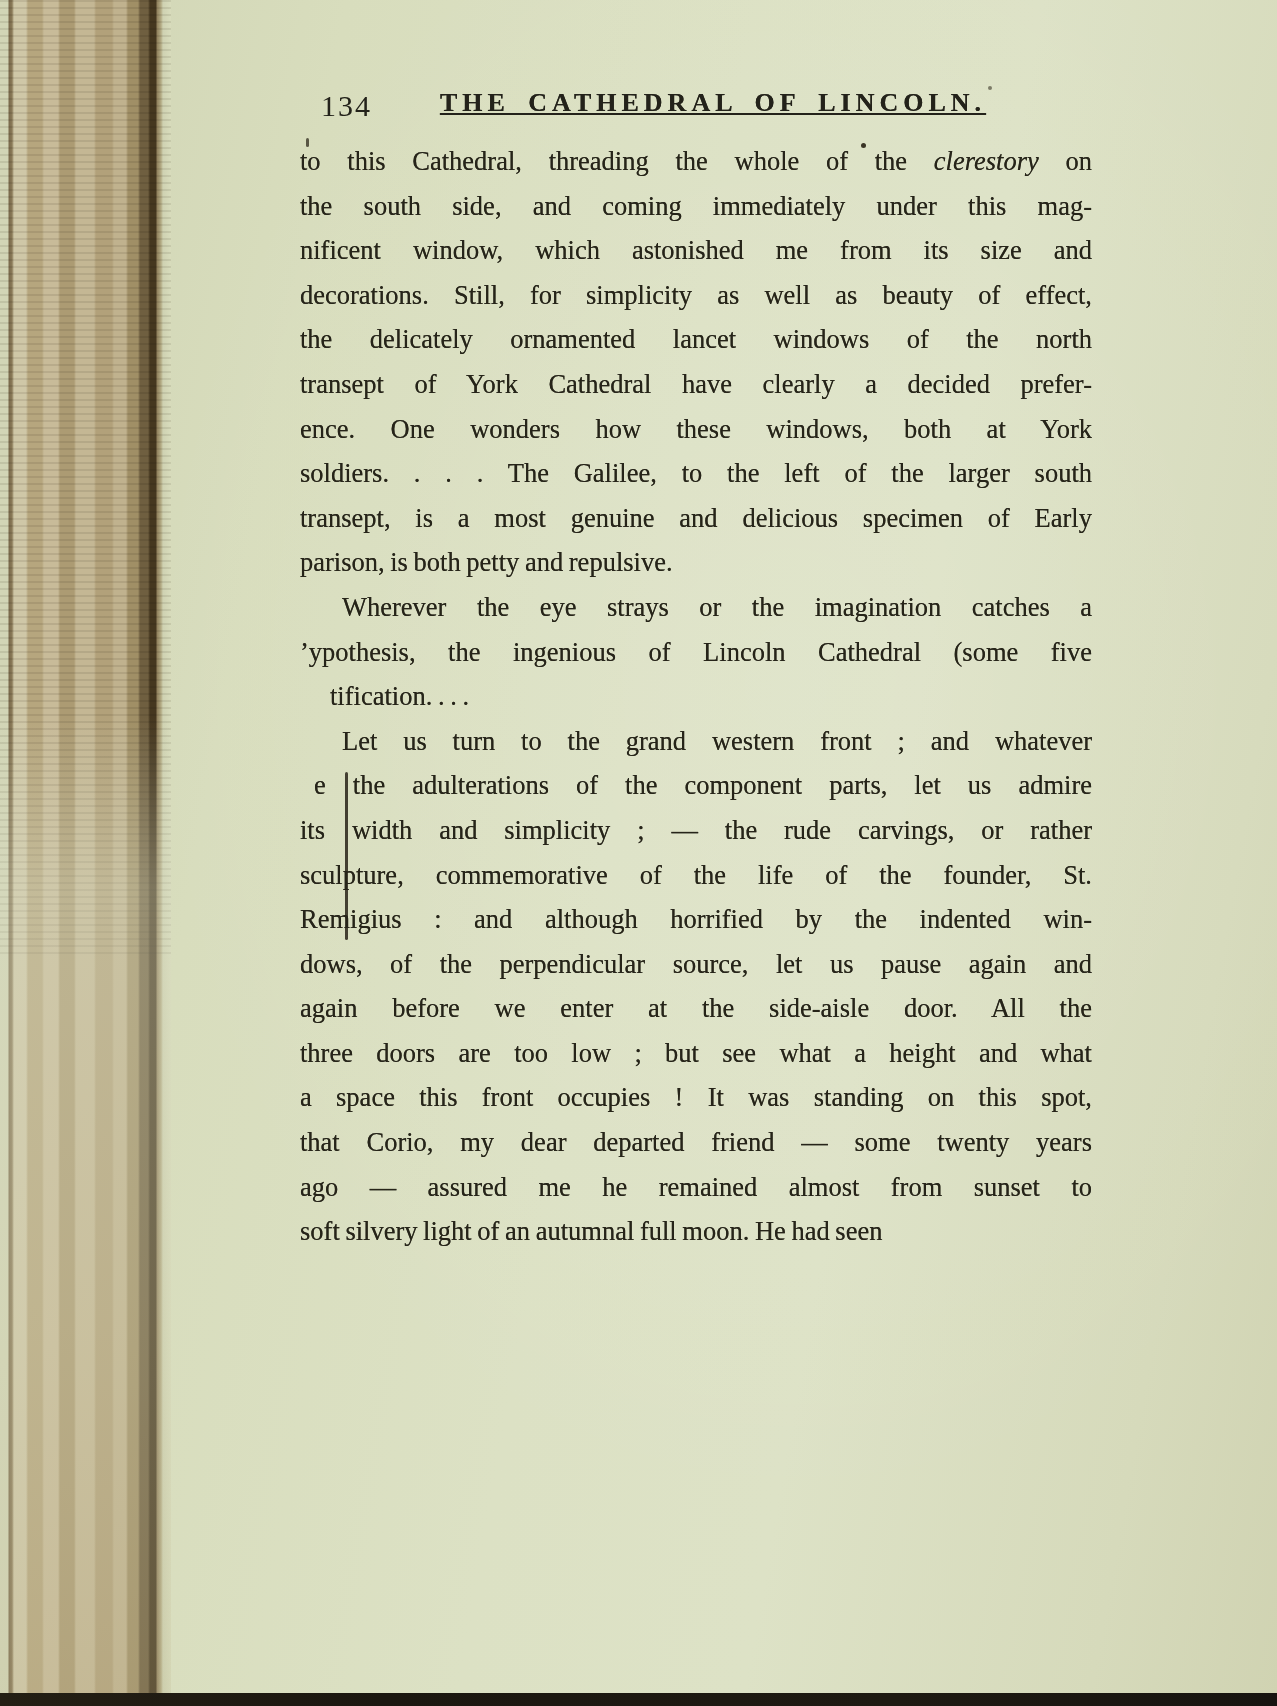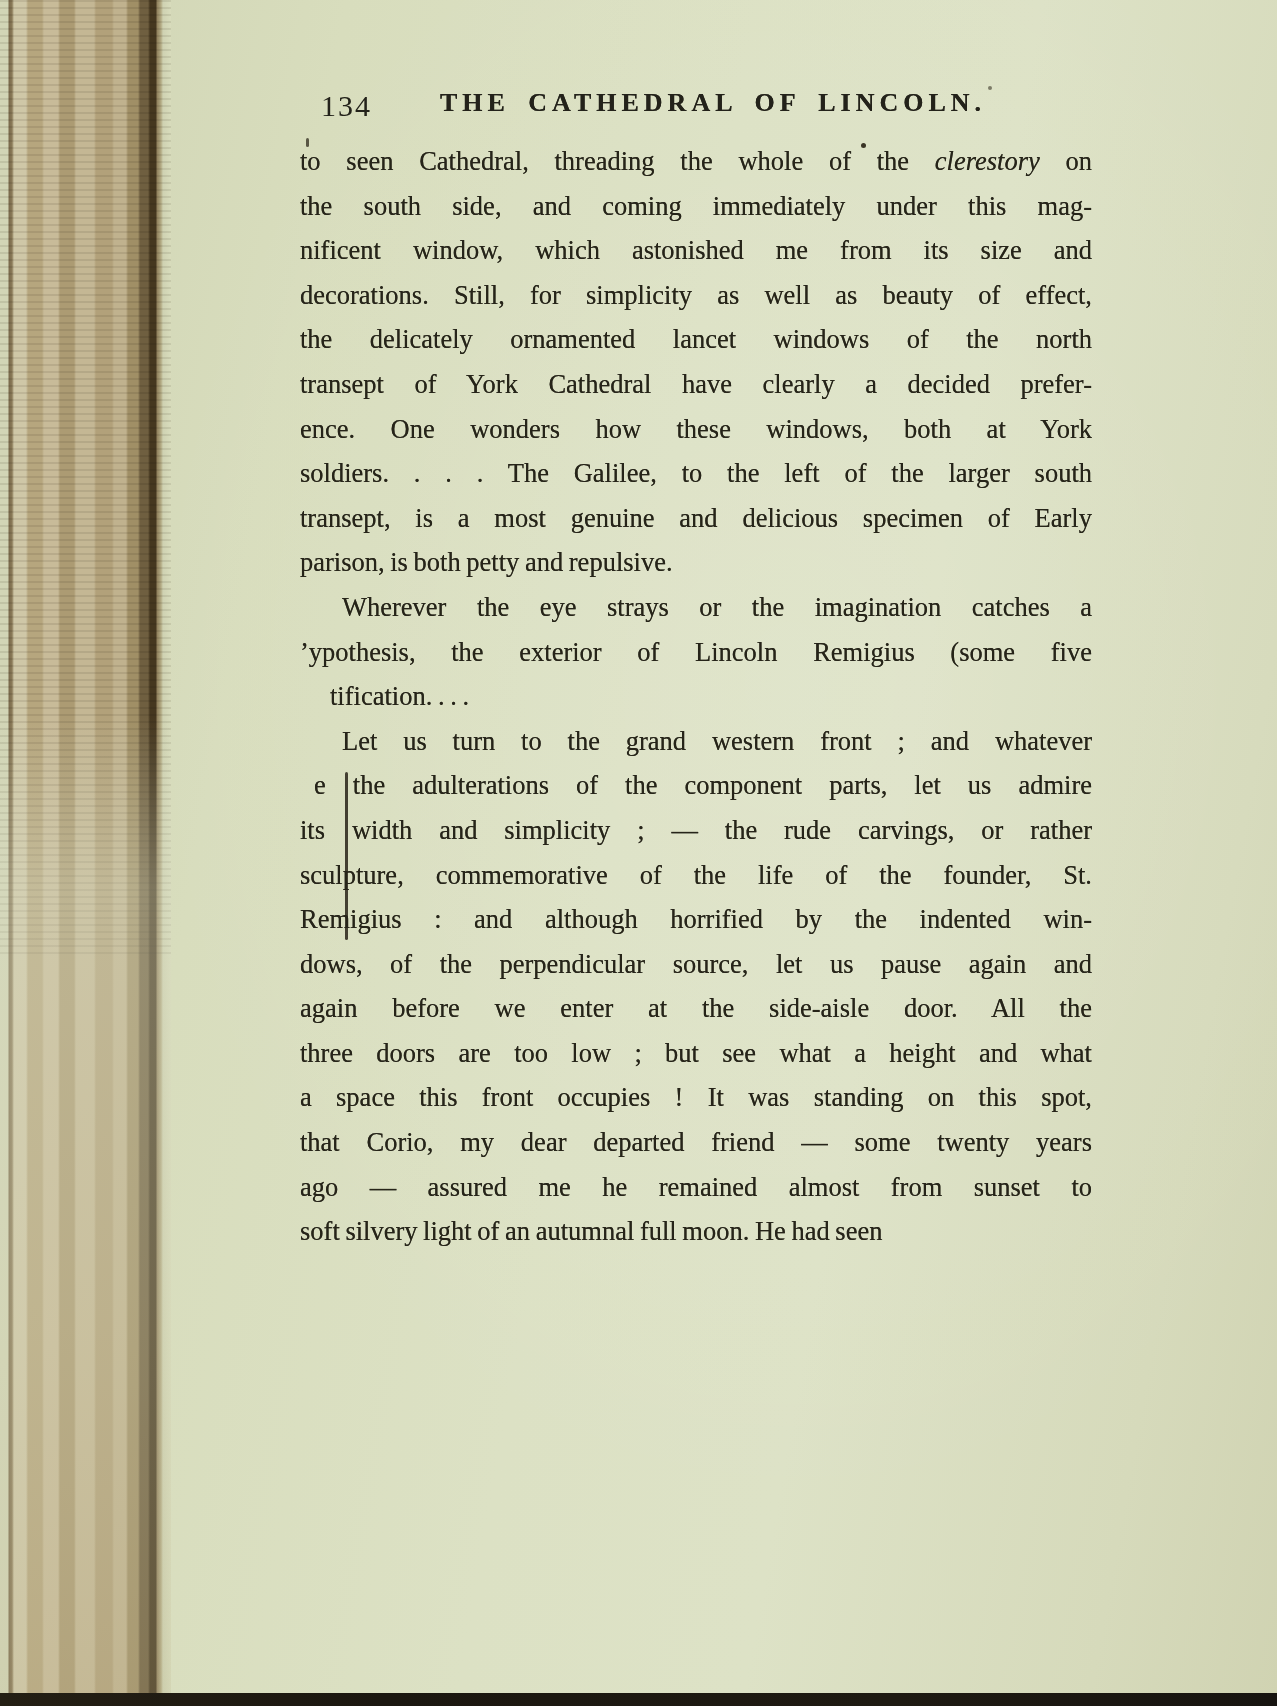--- a/index.html
+++ b/index.html
@@ -61,20 +61,21 @@
     color:#23221a;
   }
   #pagenum{
     position:absolute;left:4px;top:3px;
     font-size:30px;letter-spacing:2px;
   }
   #title{
     position:absolute;left:0;right:0;top:2px;text-align:center;
     font-weight:bold;font-size:26px;letter-spacing:5px;word-spacing:7px;
     text-shadow:0 0 0.6px rgba(35,34,26,0.85);
+    text-decoration:underline;
   }
   #page-body{
     position:absolute;left:300px;top:139px;width:792px;
     color:#262419;font-size:26.5px;line-height:44.6px;
     word-spacing:-1px;
     text-shadow:0 0 0.6px rgba(38,36,25,0.75);
   }
   .line{text-align:justify;text-align-last:justify;height:44.6px;}
   .line.end{text-align-last:left;}
   .line.ind-para{padding-left:42px;}
@@ -92,32 +93,32 @@
 <div id="photo">
   <div id="binding"></div>
   <div id="gutter-shadow"></div>
 
   <div id="header">
     <span id="pagenum">134</span>
     <span id="title">THE CATHEDRAL OF LINCOLN.</span>
   </div>
 
   <div id="page-body">
-      <div class="line"><span>to seen Cathedral, threading the whole of the </span><span class="it">clerestory</span><span> on</span></div>
+      <div class="line"><span>to this Cathedral, threading the whole of the </span><span class="it">clerestory</span><span> on</span></div>
       <div class="line"><span>the south side, and coming immediately under this mag-</span></div>
       <div class="line"><span>nificent window, which astonished me from its size and</span></div>
       <div class="line"><span>decorations.  Still, for simplicity as well as beauty of effect,</span></div>
       <div class="line"><span>the delicately ornamented lancet windows of the north</span></div>
       <div class="line"><span>transept of York Cathedral have clearly a decided prefer-</span></div>
       <div class="line"><span>ence.  One wonders how these windows, both at York</span></div>
       <div class="line"><span>soldiers. . . . The Galilee, to the left of the larger south</span></div>
       <div class="line"><span>transept, is a most genuine and delicious specimen of Early</span></div>
       <div class="line end"><span>parison, is both petty and repulsive.</span></div>
       <div class="line ind-para"><span>Wherever the eye strays or the imagination catches a</span></div>
-      <div class="line"><span>’ypothesis, the exterior of Lincoln Remigius (some five</span></div>
+      <div class="line"><span>’ypothesis, the ingenious of Lincoln Cathedral (some five</span></div>
       <div class="line end ind-gutter"><span>tification. . . .</span></div>
       <div class="line ind-para"><span>Let us turn to the grand western front ; and whatever</span></div>
       <div class="line ind-small"><span>e the adulterations of the component parts, let us admire</span></div>
       <div class="line"><span>its width and simplicity ; — the rude carvings, or rather</span></div>
       <div class="line"><span>sculpture, commemorative of the life of the founder, St.</span></div>
       <div class="line"><span>Remigius : and although horrified by the indented win-</span></div>
       <div class="line"><span>dows, of the perpendicular source, let us pause again and</span></div>
       <div class="line"><span>again before we enter at the side-aisle door.  All the</span></div>
       <div class="line"><span>three doors are too low ; but see what a height and what</span></div>
       <div class="line"><span>a space this front occupies !  It was standing on this spot,</span></div>

